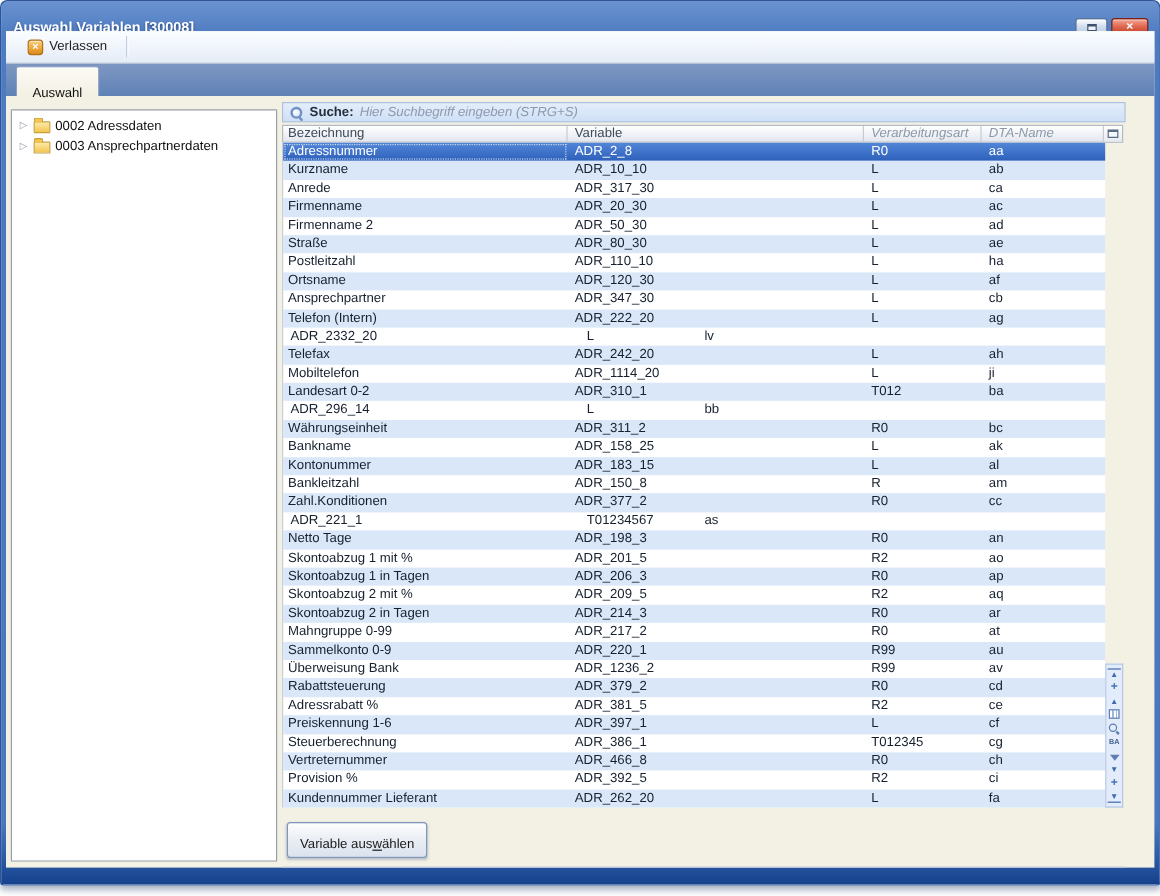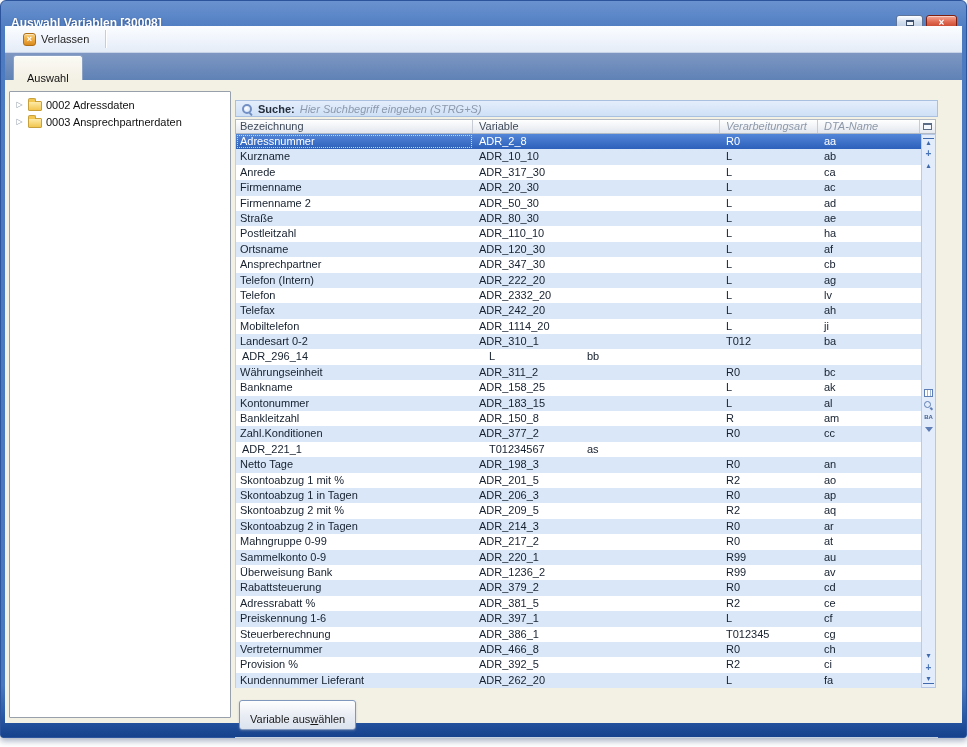--- a/index.html
+++ b/index.html
@@ -41,21 +41,21 @@
   
   .tree-panel { position:absolute; left:4px; top:11px; width:222px; height:627px; background:#fff;
     border:1px solid #98a0ac; border-radius:1px; padding-top:4px; }
   .tree-item { display:flex; align-items:center; gap:4px; height:17px; padding-left:5px; font-size:11px; color:#101010; }
   .expand { color:#8f9aa6; font-size:8px; width:9px; text-align:center; line-height:17px; }
   .folder { width:14px; height:10px; position:relative; background:linear-gradient(#fdeaa8,#f2c64f); border:1px solid #c8a13d; border-radius:1px; margin-top:2px; }
   .folder::before { content:""; position:absolute; left:-1px; top:-4px; width:6px; height:3px;
     background:#f2c64f; border:1px solid #c8a13d; border-bottom:none; border-radius:2px 2px 0 0; }
 
   
-  .right-panel { position:absolute; left:230px; top:20px; width:703px; }
+  .right-panel { position:absolute; left:230px; top:5px; width:703px; }
 
   .searchbar { height:17px; margin-bottom:2px; background:linear-gradient(#e4eefc,#cfe0f6); border:1px solid #aac0e0;
     display:flex; align-items:center; padding:0 5px; gap:5px; }
   .mag-icon { width:12px; height:12px; position:relative; flex:0 0 auto; }
   .mag-icon::before { content:""; position:absolute; left:1px; top:1px; width:6px; height:6px; border:2px solid #7390c4;
     border-radius:50%; background:radial-gradient(circle at 35% 35%,#ffffff,#cfe0f5); }
   .mag-icon::after { content:""; position:absolute; left:9px; top:9px; width:4px; height:2px; background:#7390c4;
     transform:rotate(45deg); transform-origin:0 0; border-radius:1px; }
   .search-label { font-weight:bold; font-size:11px; color:#26303c; }
   .search-input { flex:1; border:none; background:transparent; outline:none; font-size:11px; color:#333; font-family:inherit; }
@@ -68,21 +68,21 @@
     overflow:hidden; white-space:nowrap; }
   .hcell.italic { font-style:italic; color:#8d98a9; }
   .col-bez { width:237px; flex:0 0 auto; }
   .col-var { width:247px; flex:0 0 auto; padding-left:6px; }
   .col-ver { width:98px; flex:0 0 auto; padding-left:6px; }
   .col-dta { flex:1; padding-left:6px; }
   .hchooser { width:15px; flex:0 0 auto; display:flex; align-items:center; justify-content:center;
     background:linear-gradient(#fff,#e6eaf0); }
   .chooser-glyph { width:9px; height:7px; border:1px solid #5a6b85; border-top-width:2px; background:#f4f7fb; }
 
-  .tmain { display:flex; }
+  .tmain { display:flex;align-items:flex-end; }
   .tbody { width:686px; flex:0 0 auto; background:#fff; border-left:1px solid #c9ced8; }
   .trow { display:flex; height:15.4px; font-size:11px; line-height:15.2px; color:#16202e; }
   .trow.alt { background:#d9e7f8; }
   .trow.sel { background:linear-gradient(#5286d8,#2d60ba); color:#fff; }
   .trow.sel .tcell:first-child { outline:1px dotted #c6d7f2; outline-offset:-2px; }
   .tcell { overflow:hidden; white-space:nowrap; }
   .tcell.col-bez { padding-left:4px; }
 
   .vstrip { width:15px; flex:0 0 auto; background:#e2ecfa; border:1px solid #b5c7e4; border-left-color:#bccbe4;
     display:flex; flex-direction:column; align-items:center; justify-content:space-between; padding:3px 0; }
@@ -228,21 +228,20 @@
                   <div class="tcell col-ver">L</div>
                   <div class="tcell col-dta">cb</div>
                 </div>
                 <div class="trow alt">
                   <div class="tcell col-bez">Telefon (Intern)</div>
                   <div class="tcell col-var">ADR_222_20</div>
                   <div class="tcell col-ver">L</div>
                   <div class="tcell col-dta">ag</div>
                 </div>
                 <div class="trow">
-                  <div class="tcell col-bez">Telefon</div>
                   <div class="tcell col-var">ADR_2332_20</div>
                   <div class="tcell col-ver">L</div>
                   <div class="tcell col-dta">lv</div>
                 </div>
                 <div class="trow alt">
                   <div class="tcell col-bez">Telefax</div>
                   <div class="tcell col-var">ADR_242_20</div>
                   <div class="tcell col-ver">L</div>
                   <div class="tcell col-dta">ah</div>
                 </div>

